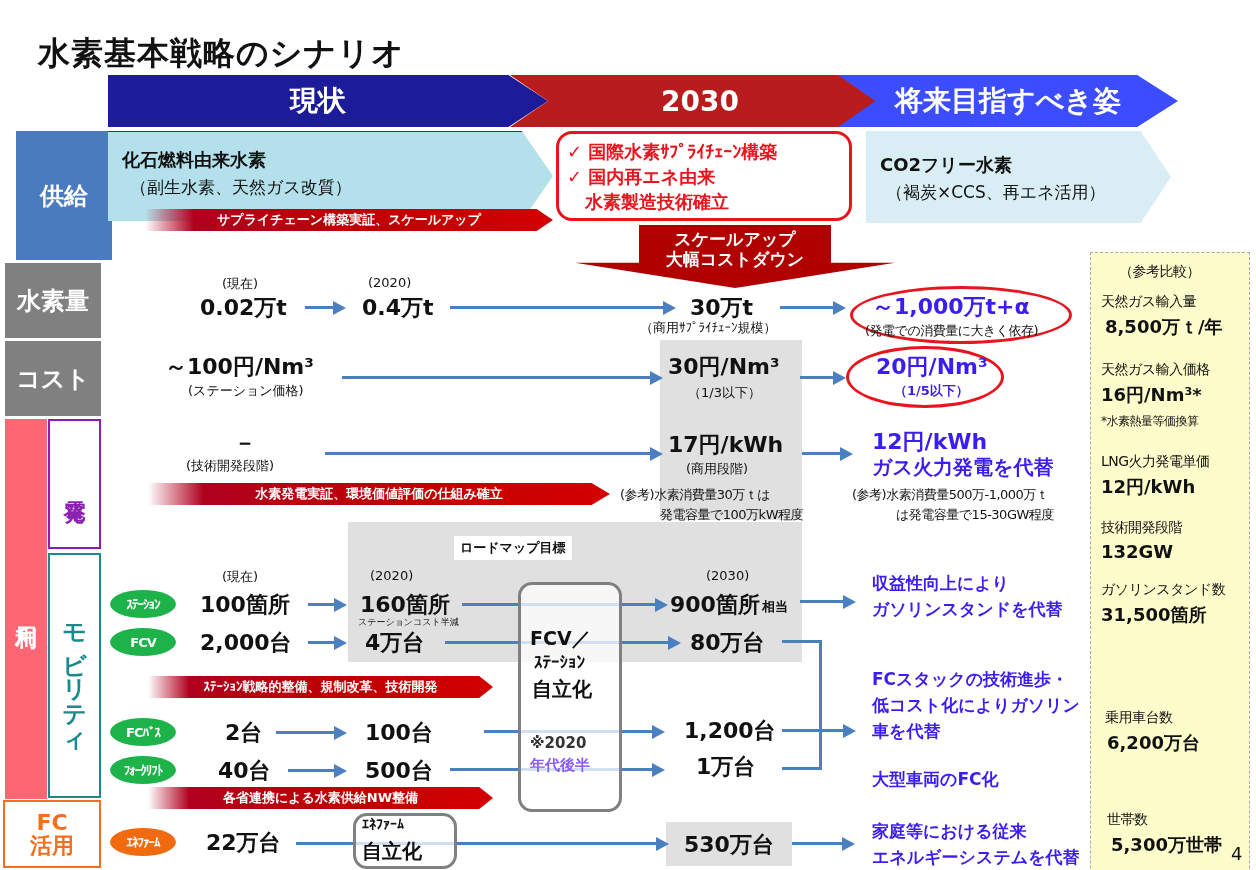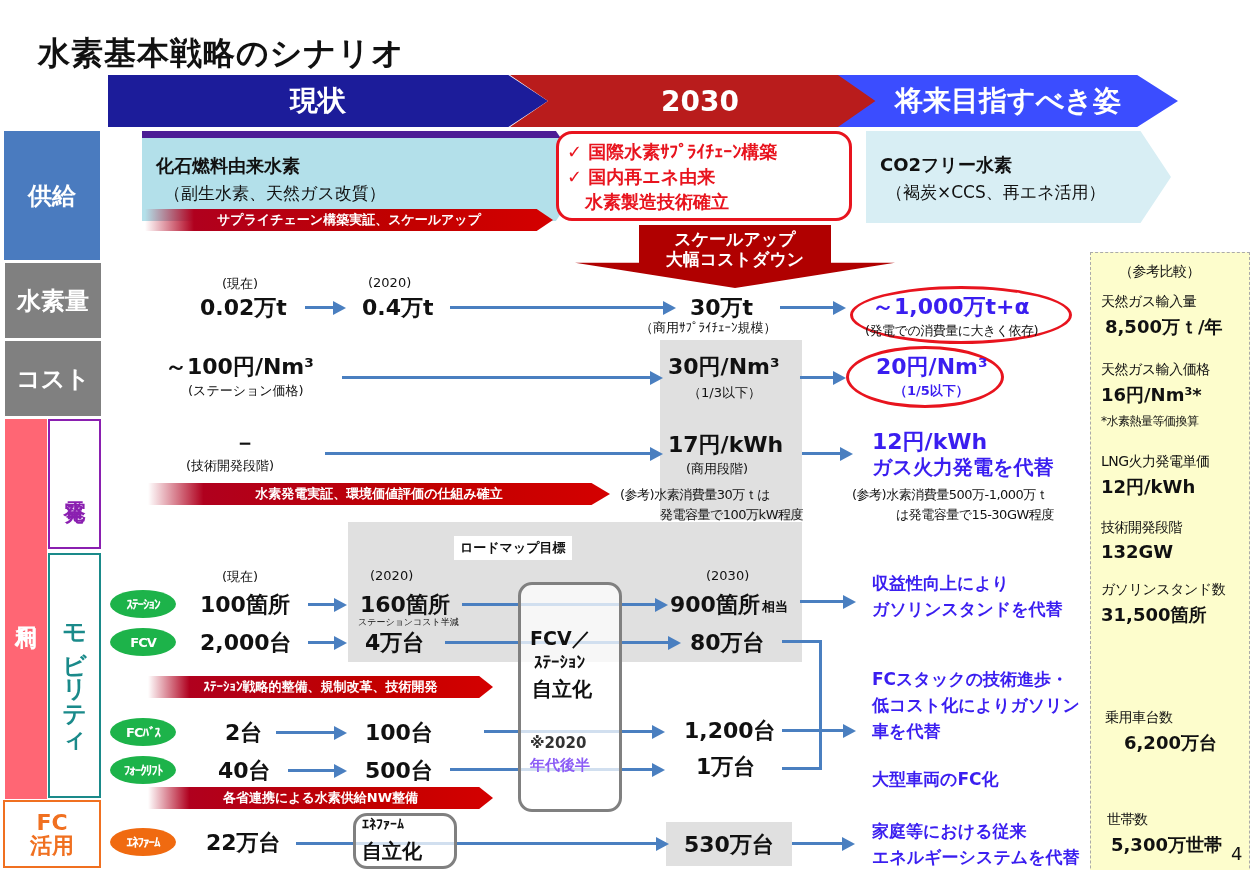--- a/index.html
+++ b/index.html
@@ -10,30 +10,30 @@
   .title { left: 38px; top: 32px; font-size: 32px; font-weight: bold; letter-spacing: 1px; }
 
   
   .phase { top: 75px; height: 52px; color: #fff; font-weight: bold; font-size: 28px; display: flex; align-items: center; justify-content: center; }
   .ph1 { left: 108px; width: 440px; background: #1c1c9a; clip-path: polygon(0 0, 91% 0, 100% 50%, 91% 100%, 0 100%); padding-right: 20px; }
   .ph2 { left: 510px; width: 380px; background: #b91c1c; clip-path: polygon(0 0, 90% 0, 100% 50%, 90% 100%, 0 100%, 10% 50%); }
   .ph3 { left: 838px; width: 340px; background: #3b4dff; clip-path: polygon(0 0, 88% 0, 100% 50%, 88% 100%, 0 100%, 11% 50%); }
 
   
   .rowlab { color: #fff; font-weight: bold; font-size: 24px; display: flex; align-items: center; justify-content: center; }
-  .lab-supply { left: 4px; top: 131px; width: 96px; height: 129px; background: #4a7bbf; }
+  .lab-supply { left: 16px; top: 131px; width: 96px; height: 129px; background: #4a7bbf; }
   .lab-h2 { left: 5px; top: 263px; width: 96px; height: 75px; background: #808080; }
   .lab-cost { left: 5px; top: 341px; width: 96px; height: 75px; background: #808080; }
   .lab-use { left: 5px; top: 419px; width: 42px; height: 380px; background: #ff6674; writing-mode: vertical-rl; text-orientation: upright; font-size: 22px; }
   .lab-gen { left: 48px; top: 419px; width: 53px; height: 130px; border: 2px solid #8a1fb0; background: #fff; color: #8a1fb0; writing-mode: vertical-rl; text-orientation: upright; font-size: 22px; }
   .lab-mob { left: 48px; top: 553px; width: 53px; height: 245px; border: 2px solid #1a8a8a; background: #fff; color: #1a8a8a; writing-mode: vertical-rl; text-orientation: upright; font-size: 24px; }
   .lab-fc { left: 3px; top: 800px; width: 98px; height: 68px; border: 2px solid #f07020; background: #fff; color: #f07020; font-size: 22px; flex-direction: column; line-height: 1.05; }
 
   
-  .sup1 { left: 108px; top: 131px; width: 445px; height: 90px; background: #b3e0ea; clip-path: polygon(0 0, 93% 0, 100% 50%, 93% 100%, 0 100%); border-top: 7px solid #4c1d95; margin-left: 34px; }
+  .sup1 { left: 108px; top: 131px; width: 445px; height: 90px; background: #b3e0ea; clip-path: polygon(0 0, 93% 0, 100% 50%, 93% 100%, 0 100%); border-top: 1px solid #4c1d95; }
   .sup1 .t1 { position: absolute; left: 14px; top: 16px; font-size: 18px; font-weight: bold; }
   .sup1 .t2 { position: absolute; left: 22px; top: 44px; font-size: 17px; }
   .sup3 { left: 866px; top: 131px; width: 305px; height: 92px; background: #d8eef4; clip-path: polygon(0 0, 90% 0, 100% 50%, 90% 100%, 0 100%); }
   .sup3 .t1 { position: absolute; left: 14px; top: 22px; font-size: 18px; font-weight: bold; }
   .sup3 .t2 { position: absolute; left: 20px; top: 50px; font-size: 17px; }
   .redbox { left: 556px; top: 131px; width: 296px; height: 90px; border: 3px solid #e8141e; border-radius: 16px; background: #fff; color: #e8141e; font-weight: bold; font-size: 18px; padding: 5px 0 0 8px; line-height: 25px; }
   .redbox div { white-space: nowrap; }
 
   
   .banner { height: 22px; color: #fff; font-weight: bold; font-size: 13px; display: flex; align-items: center; justify-content: center;
@@ -242,17 +242,17 @@
   <div class="rl" style="left:10px; top:108px;">天然ガス輸入価格</div>
   <div class="rv" style="left:10px; top:130px;">16円/Nm³*</div>
   <div class="rl" style="left:10px; top:160px; font-size:12px;">*水素熱量等価換算</div>
   <div class="rl" style="left:10px; top:200px;">LNG火力発電単価</div>
   <div class="rv" style="left:10px; top:222px;">12円/kWh</div>
   <div class="rl" style="left:10px; top:266px;">技術開発段階</div>
   <div class="rv" style="left:10px; top:288px;">132GW</div>
   <div class="rl" style="left:10px; top:328px;">ガソリンスタンド数</div>
   <div class="rv" style="left:10px; top:350px;">31,500箇所</div>
   <div class="rl" style="left:14px; top:456px;">乗用車台数</div>
-  <div class="rv" style="left:33px; top:478px;">6,200万台</div>
+  <div class="rv" style="left:16px; top:478px;">6,200万台</div>
   <div class="rl" style="left:16px; top:558px;">世帯数</div>
   <div class="rv" style="left:20px; top:580px;">5,300万世帯</div>
   <div class="rl" style="left:140px; top:590px; font-size:18px;">4</div>
 </div>
 
 </body></html>

